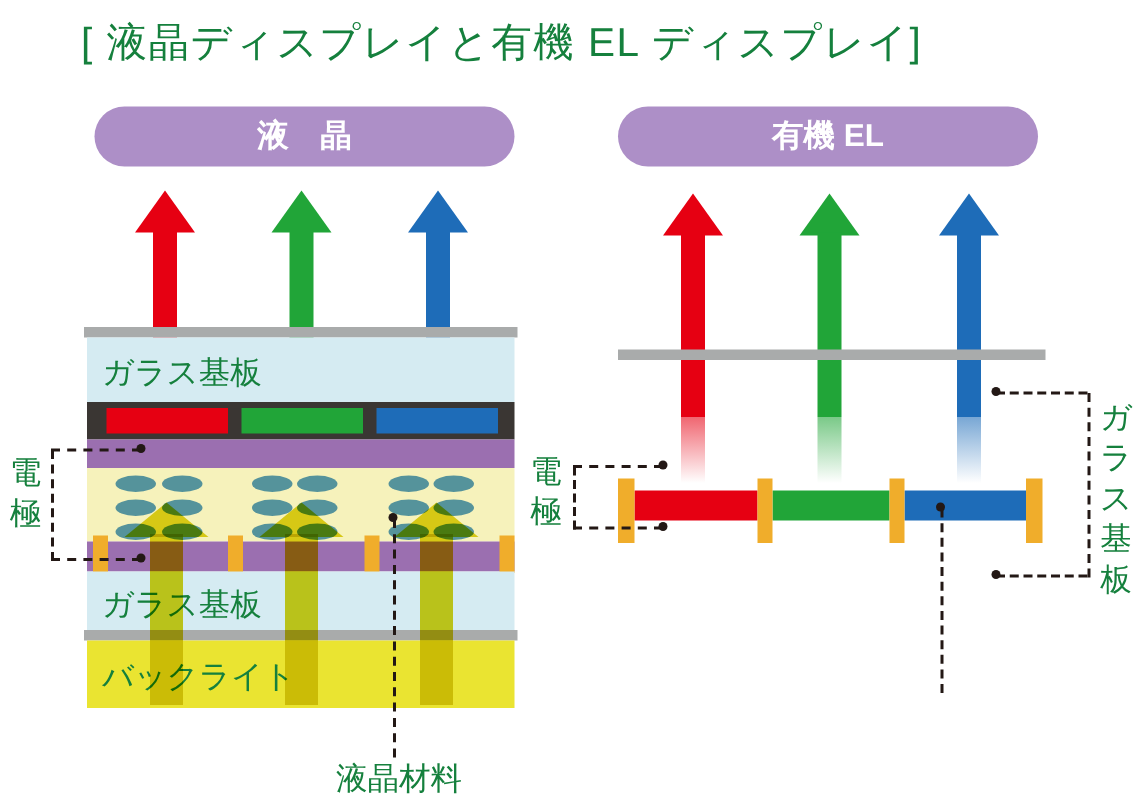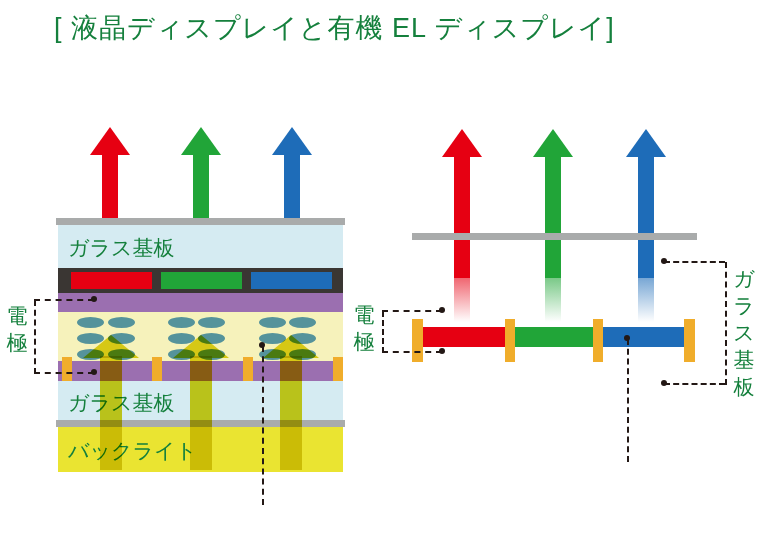--- a/index.html
+++ b/index.html
@@ -34,20 +34,21 @@
   .oval{width:27px;height:11px;border-radius:50%;background:#55939b;}
   .post{background:#f0ad2b;}
 </style>
 </head>
 <body>
 
 <div id="canvas">
 
   <div class="abs jp title" style="left:54px;top:10px;">[ 液晶ディスプレイと有機 EL ディスプレイ]</div>
 
+  <div class="abs pill" style="left:63px;top:71px;">液　晶</div>
 
   <div class="abs head red" style="left:90px;top:127px;"></div>
   <div class="abs stem red" style="left:102px;top:152px;height:73px;"></div>
   <div class="abs tail red" style="left:102px;top:225px;height:20px;"></div>
   <div class="abs head green" style="left:181px;top:127px;"></div>
   <div class="abs stem green" style="left:193px;top:152px;height:73px;"></div>
   <div class="abs tail green" style="left:193px;top:225px;height:20px;"></div>
   <div class="abs head blue" style="left:272px;top:127px;"></div>
   <div class="abs stem blue" style="left:284px;top:152px;height:73px;"></div>
   <div class="abs tail blue" style="left:284px;top:225px;height:20px;"></div>
@@ -104,21 +105,23 @@
 
   <div class="abs jp vlabel" style="left:5px;top:302px;">電極</div>
   <div class="abs dash-v" style="left:34px;top:300px;height:74px;"></div>
   <div class="abs dash-h" style="left:34px;top:299px;width:60px;"></div>
   <div class="abs dot" style="left:91px;top:296px;"></div>
   <div class="abs dash-h" style="left:34px;top:372px;width:60px;"></div>
   <div class="abs dot" style="left:91px;top:369px;"></div>
 
   <div class="abs dot" style="left:259px;top:342px;"></div>
   <div class="abs dash-v" style="left:262px;top:346px;height:159px;"></div>
+  <div class="abs jp layer-label" style="left:186px;top:505px;width:160px;text-align:center;">液晶材料</div>
 
+  <div class="abs pill" style="left:412px;top:71px;">有機 EL</div>
 
   <div class="abs head red" style="left:442px;top:129px;"></div>
   <div class="abs stem red" style="left:454px;top:155px;height:123px;"></div>
   <div class="abs tail red" style="left:454px;top:278px;height:44px;"></div>
   <div class="abs head green" style="left:533px;top:129px;"></div>
   <div class="abs stem green" style="left:545px;top:155px;height:123px;"></div>
   <div class="abs tail green" style="left:545px;top:278px;height:44px;"></div>
   <div class="abs head blue" style="left:626px;top:129px;"></div>
   <div class="abs stem blue" style="left:638px;top:155px;height:123px;"></div>
   <div class="abs tail blue" style="left:638px;top:278px;height:44px;"></div>

